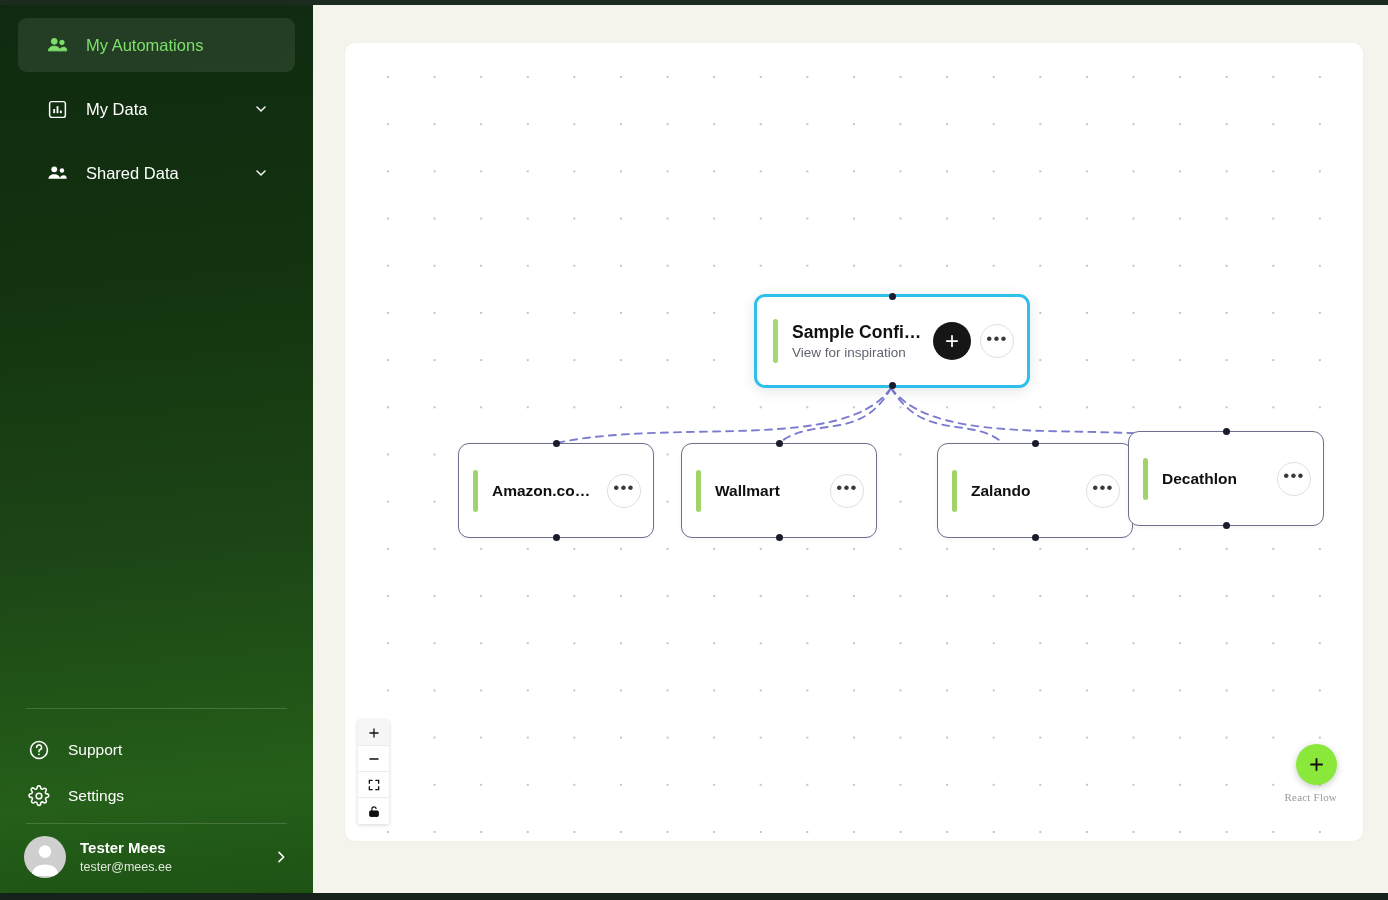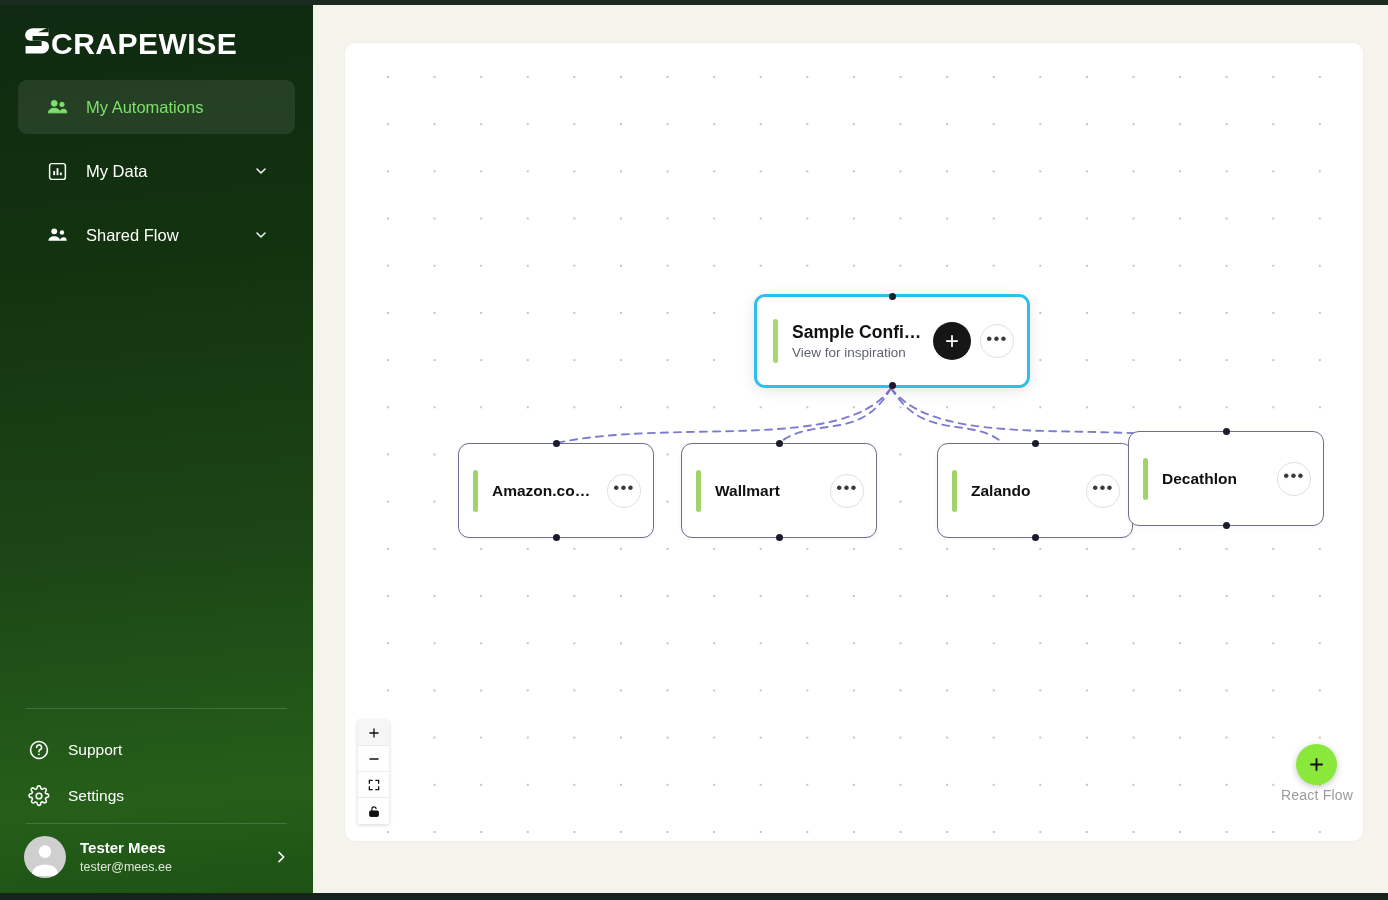--- a/index.html
+++ b/index.html
@@ -236,47 +236,36 @@
     width: 41px; height: 41px;
     border-radius: 50%;
     background: #8ae83a;
     box-shadow: 0 2px 7px rgba(0,0,0,0.22);
     display: flex; align-items: center; justify-content: center;
     cursor: pointer;
     color: #111; font-size: 24px; font-weight: 400; line-height: 1;
   }
   .attribution {
     position: absolute;
-    right: 10px; bottom: 38px;
-    font-family: Liberation Sans, sans-serif;
-    font-size: 14px;
+    right: 26px; bottom: 38px;
+    font-family: Liberation Serif, serif;
+    font-size: 11px;
     color: #9b9b9b;
     letter-spacing: 0.2px;
   }
 </style>
 </head>
 <body>
 
 <div id="app">
 
   <div class="topbar-strip"></div>
 
   <aside class="sidebar">
 
-    <div class="logo-wrap">
-      <div class="logo-text">
-        <span class="logo-s">
-          <svg width="26" height="30" viewBox="0 0 26 30">
-            <path d="M24.5 2.2 L9.2 2.2 C3.6 2.2 1.2 6.0 1.2 9.3 C1.2 12.3 3.2 14.6 7.0 14.8 L17.6 14.8 L17.6 19.9 L1.6 19.9 L1.6 27.6 L17.0 27.6 C22.6 27.6 25.0 23.8 25.0 20.4 C25.0 17.3 22.9 15.1 19.2 15.0 L8.6 15.0 L8.6 9.9 L24.5 9.9 Z" fill="#ffffff"></path>
-            <path d="M24.6 1.2 L14.0 6.2 L24.6 6.2 Z" fill="#0f2a11"></path>
-          </svg>
-        </span>
-        <span>CRAPEWISE</span>
-      </div>
-    </div>
 
     <nav class="nav-top">
 
       <div class="nav-item active">
         <span class="nav-icon">
           <svg width="22" height="22" viewBox="0 0 24 24" fill="#7ee06a">
             <circle cx="9" cy="8" r="3.2"></circle>
             <path d="M2.6 18.4c0-3.2 2.9-5.1 6.4-5.1s6.4 1.9 6.4 5.1z"></path>
             <circle cx="17.4" cy="9.2" r="2.4"></circle>
             <path d="M15.2 18.4c0-2.5 1.3-4 4.2-4 2.1 0 3.2 1.2 3.2 4z"></path>
@@ -304,21 +293,21 @@
 
       <div class="nav-item">
         <span class="nav-icon">
           <svg width="22" height="22" viewBox="0 0 24 24" fill="#ffffff">
             <circle cx="9" cy="8" r="3.2"></circle>
             <path d="M2.6 18.4c0-3.2 2.9-5.1 6.4-5.1s6.4 1.9 6.4 5.1z"></path>
             <circle cx="17.4" cy="9.2" r="2.4"></circle>
             <path d="M15.2 18.4c0-2.5 1.3-4 4.2-4 2.1 0 3.2 1.2 3.2 4z"></path>
           </svg>
         </span>
-        <span class="nav-label">Shared Flow</span>
+        <span class="nav-label">Shared Data</span>
         <span class="chev">
           <svg width="16" height="16" viewBox="0 0 24 24" fill="none" stroke="#ffffff" stroke-width="2.4" stroke-linecap="round" stroke-linejoin="round">
             <polyline points="6,9 12,15 18,9"></polyline>
           </svg>
         </span>
       </div>
 
     </nav>
 
     <div class="nav-spacer"></div>

